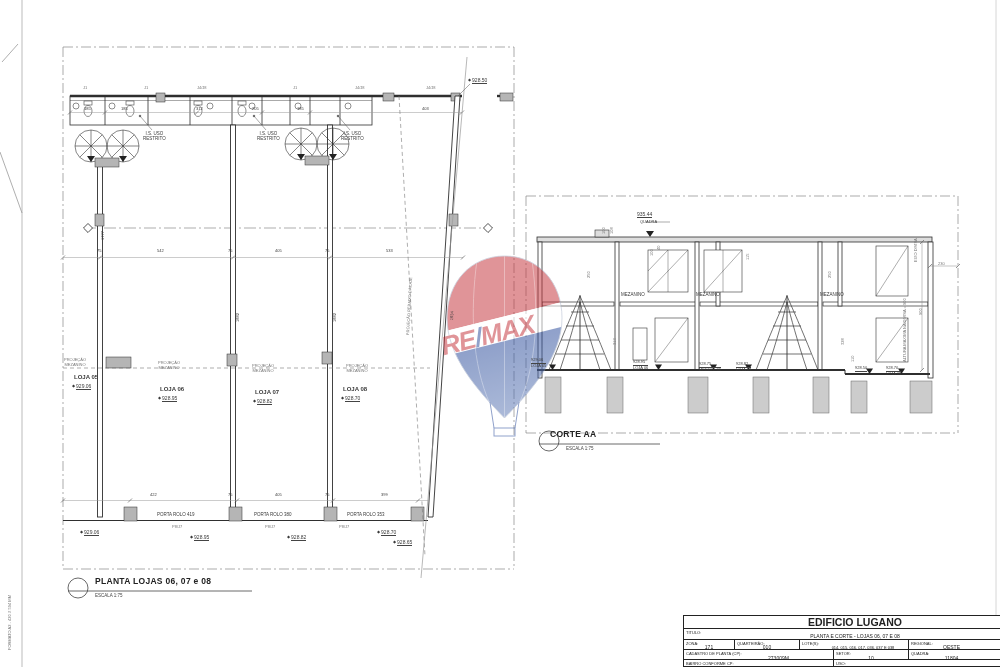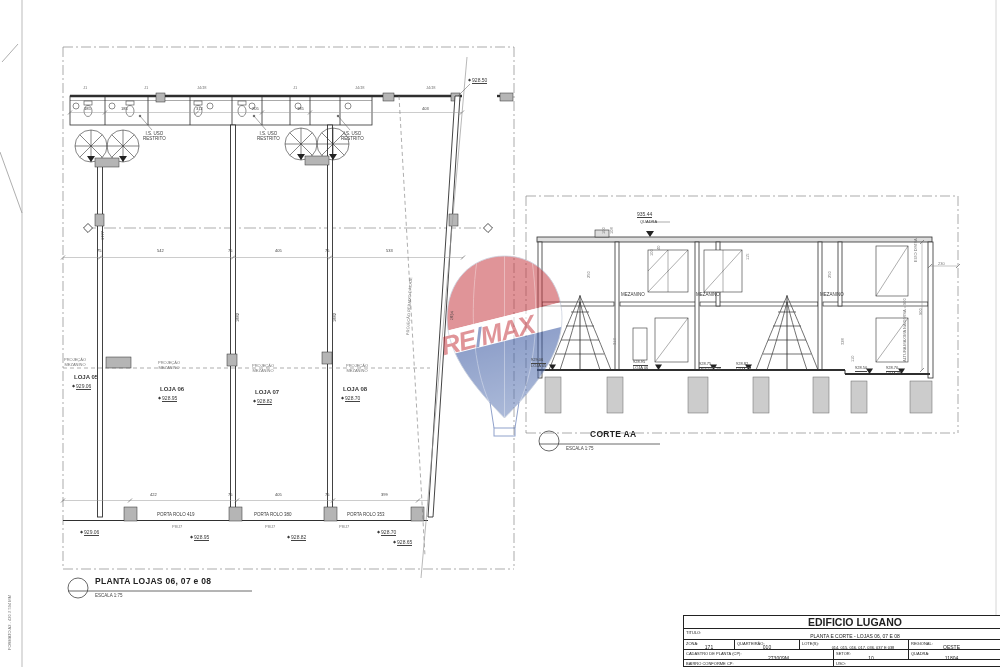--- a/index.html
+++ b/index.html
@@ -446,21 +446,21 @@
   <div class="ann t4" style="left:886px;top:366px">
     <div class="lvl">928.70</div>
       <div>LOJA 08</div>
   </div>
 
   <div class="ann t4 rot gray" style="left:914px;top:262px">EIXO DIVISA</div>
   <div class="ann t4 gray" style="left:938px;top:262px">230</div>
   <div class="ann t4 rot gray" style="left:903px;top:362px">ALTURA MÁXIMA NA DIVISA = 900</div>
   <div class="ann t4 rot gray" style="left:919px;top:315px">900</div>
 
-  <div class="ann title" style="left:590px;top:430px">CORTE AA</div>
+  <div class="ann title" style="left:550px;top:430px">CORTE AA</div>
   <div class="ann scale" style="left:566px;top:446px">ESCALA 1:75</div>
 
   <div class="ann t4 rot gray" style="left:8px;top:650px">FORMATO A2 - 420 X 594 MM</div>
 
   <div class="tb">
     <div class="tb-row tb-building" style="height:13px">
       <div style="width:100%">EDIFICIO LUGANO</div>
     </div>
     <div class="tb-row" style="height:10.5px">
       <div class="tb-cell" style="width:100%">

